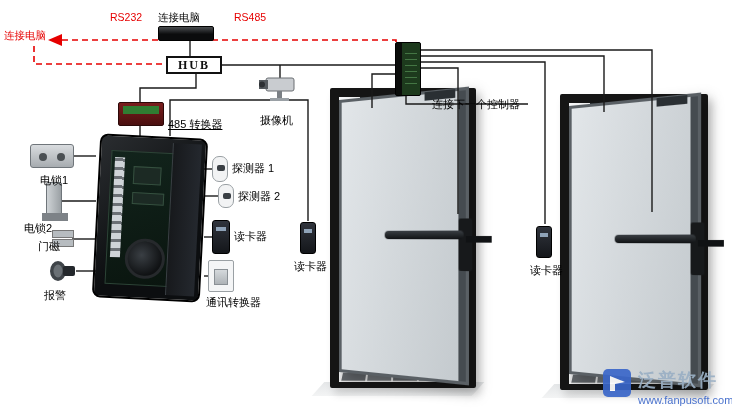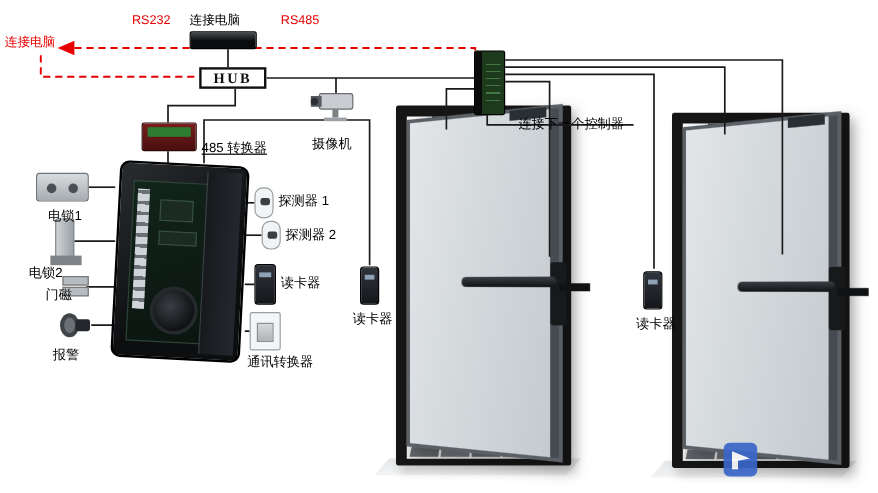--- a/index.html
+++ b/index.html
@@ -219,21 +219,21 @@
       <i class="a"></i>
       <i class="b"></i>
     </div>
   <div class="lbl" style="left:14px;top:240px;margin-left:24px;">门磁</div>
 
   <svg class="dev alarm-icon" width="30" height="30" style="left:48px;top:256px;">
     <ellipse cx="10" cy="15" rx="8" ry="10" fill="#3f4449"></ellipse>
     <ellipse cx="10" cy="15" rx="4.5" ry="6.5" fill="#6a7075"></ellipse>
     <rect x="15" y="10" width="12" height="10" rx="2" fill="#24282c"></rect>
   </svg>
-  <div class="lbl" style="left:44px;top:290px;">报警</div>
+  <div class="lbl" style="left:44px;top:290px;font-family:Liberation Mono, monospace;">报警</div>
 
   <div class="dev det det1"></div>
   <div class="lbl" style="left:232px;top:162px;">探测器 1</div>
 
   <div class="dev det det2"></div>
   <div class="lbl" style="left:238px;top:190px;">探测器 2</div>
 
   <div class="dev reader reader-panel"></div>
   <div class="lbl" style="left:234px;top:230px;">读卡器</div>
 
@@ -246,15 +246,19 @@
   <div class="lbl" style="left:294px;top:260px;">读卡器</div>
 
   <div class="dev reader reader-d2"></div>
   <div class="lbl" style="left:530px;top:264px;">读卡器</div>
 
   <div class="watermark">
     <svg width="30" height="30">
       <rect x="1" y="1" width="28" height="28" rx="5" fill="#3a66c9"></rect>
       <path d="M8 23 L8 8 L23 14 L13 16 L13 23 Z" fill="#ffffff"></path>
     </svg>
+    <div class="wm-text">
+      <div class="wm-brand">泛普软件</div>
+      <div class="wm-url">www.fanpusoft.com</div>
+    </div>
   </div>
 
 </div>
 
 </body></html>

